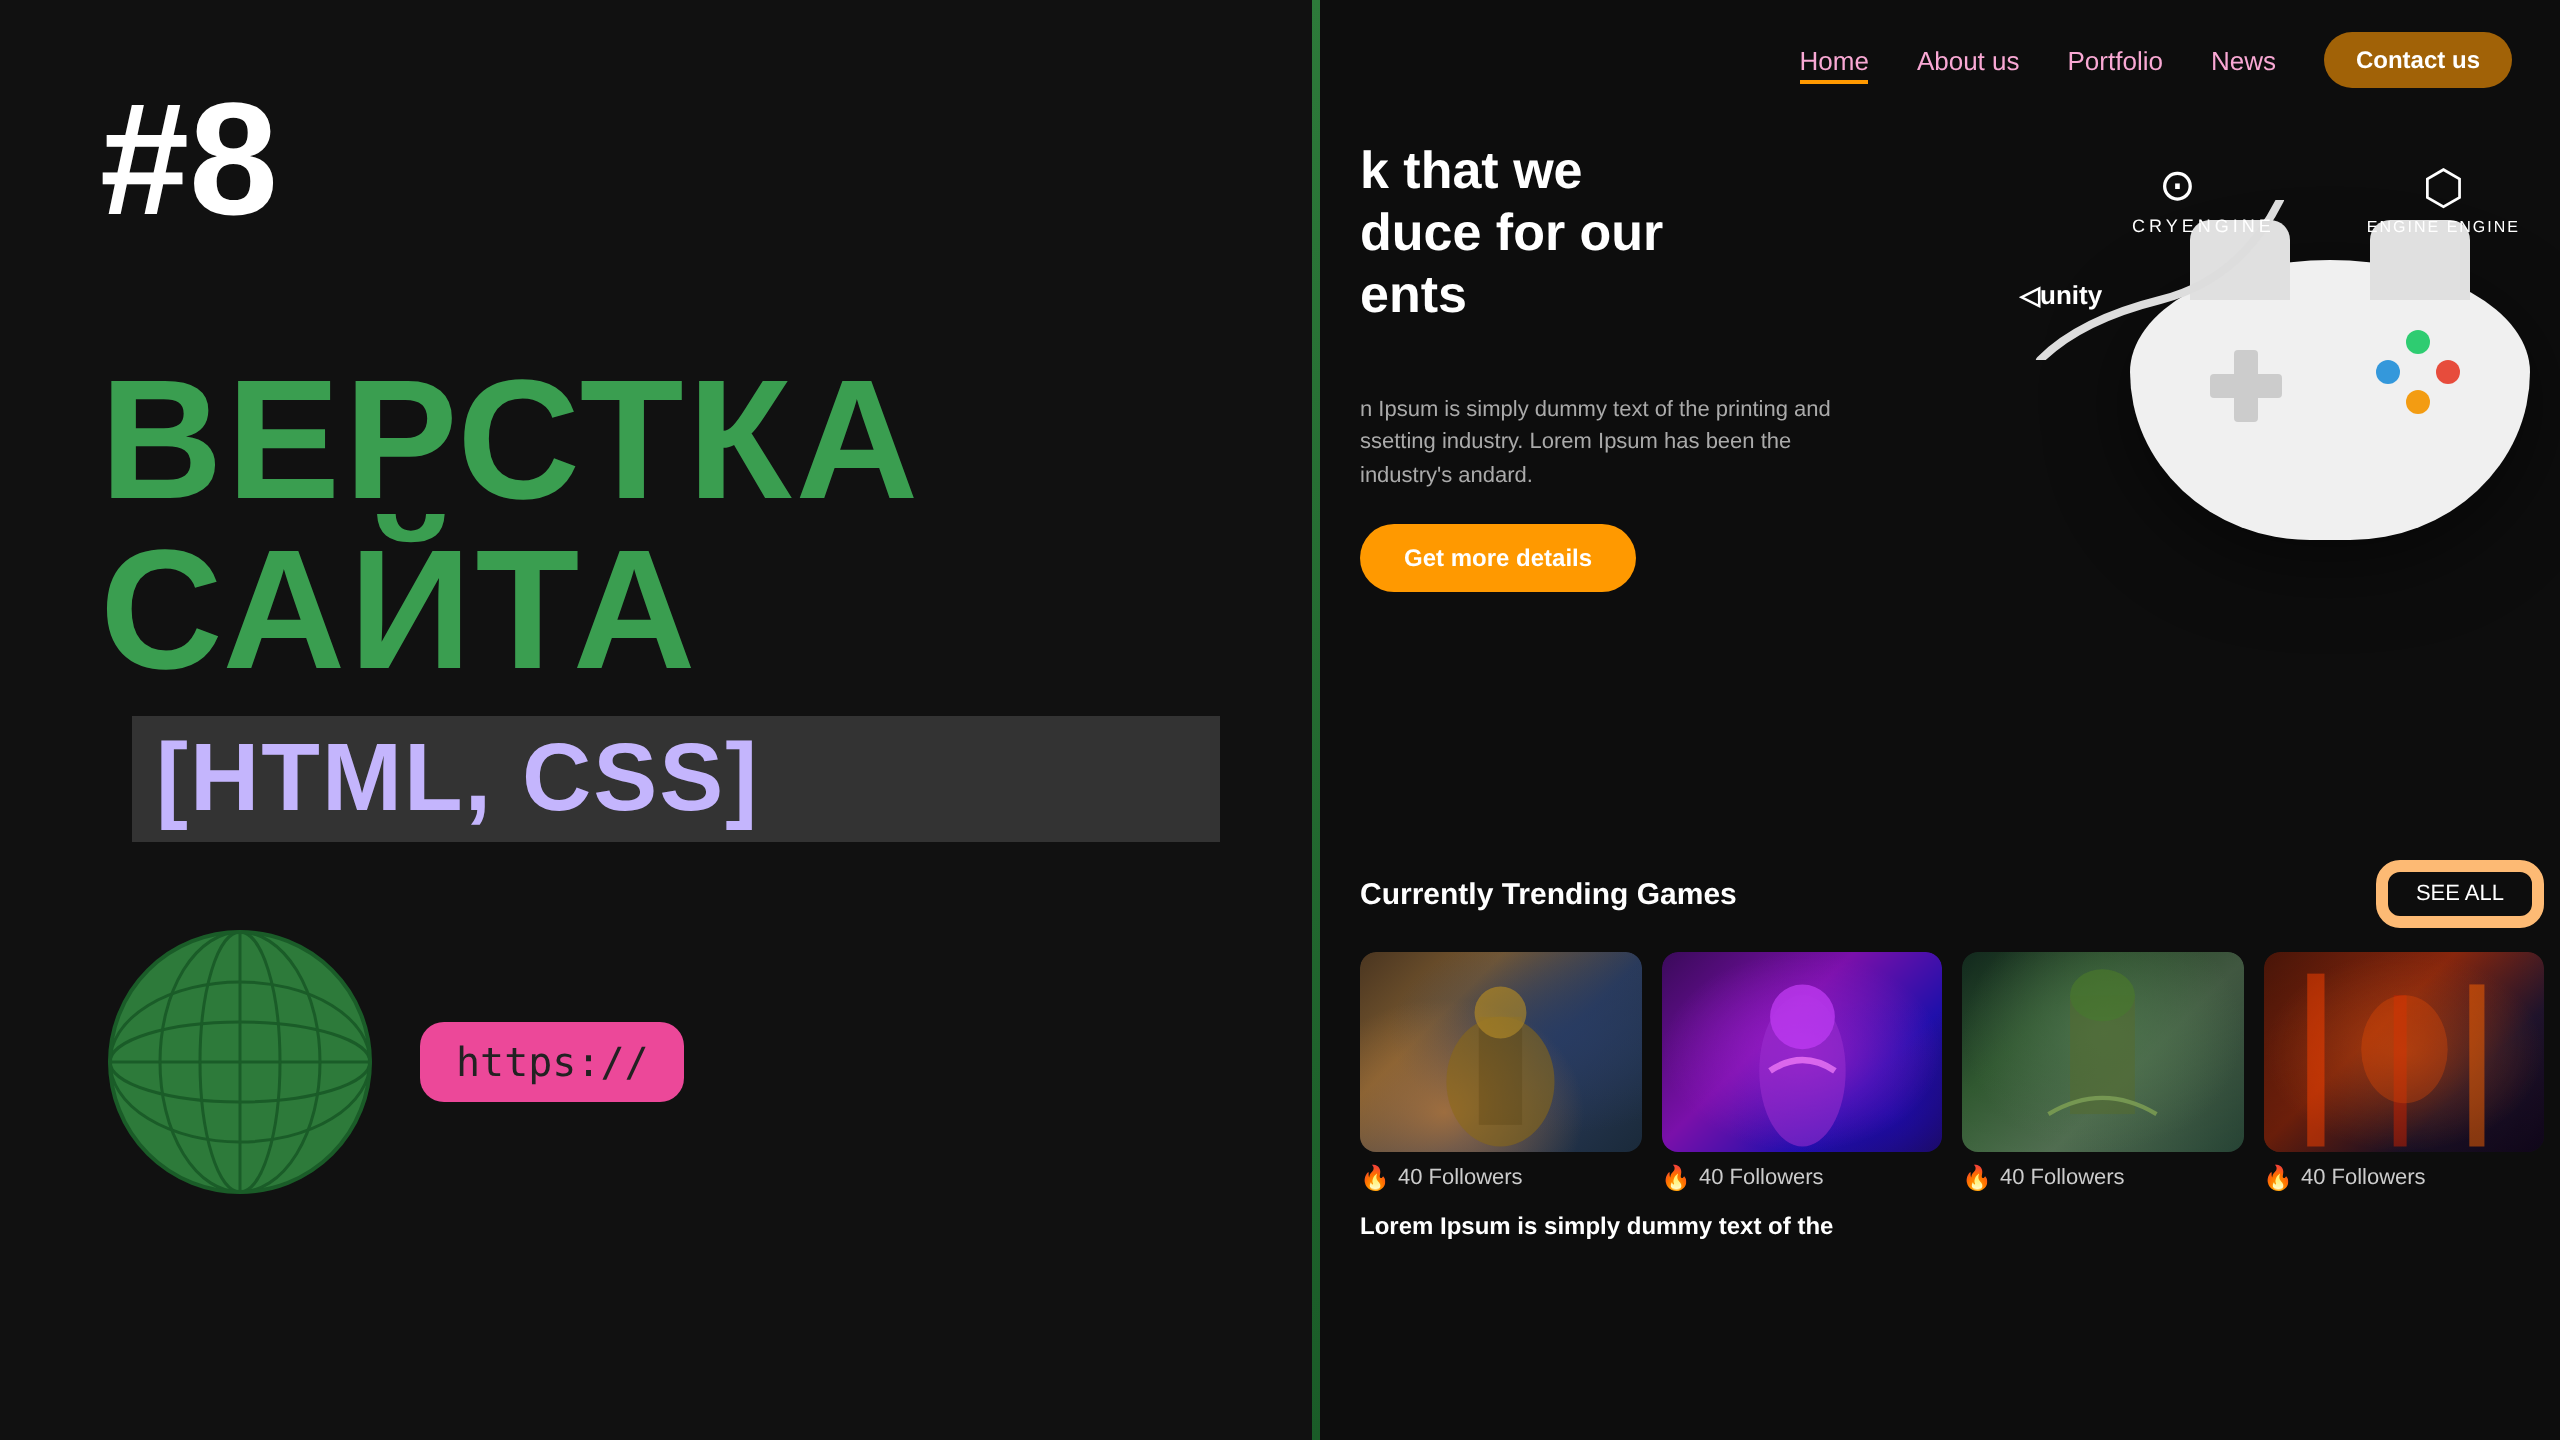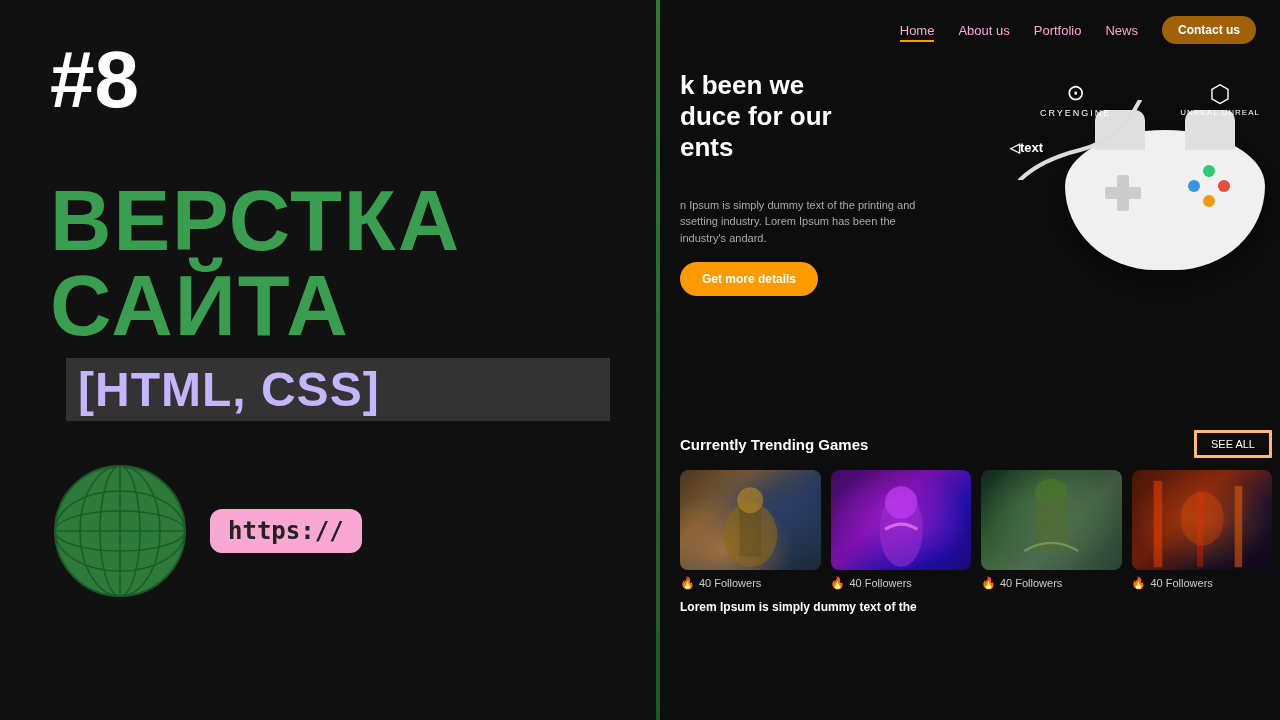--- a/index.html
+++ b/index.html
@@ -87,25 +87,25 @@
       height: 140px;
       position: relative;
     }
 
     .globe-svg {
       width: 140px;
       height: 140px;
     }
 
     .https-badge {
-      background: #f9a8d4;
+      background: #ec4899;
       border-radius: 12px;
       padding: 8px 18px;
-      font-size: 24px;
-      font-weight: 700;
+      font-size: 20px;
+      font-weight: 400;
       color: #222;
       font-family: monospace;
     }
 
     
     .right-panel {
       width: 620px;
       height: 720px;
       background: #0d0d0d;
       position: relative;
@@ -217,20 +217,21 @@
       color: #fff;
       display: block;
     }
 
     .cryengine-logo .logo-text {
       font-size: 9px;
       color: #fff;
       letter-spacing: 2px;
       display: block;
       margin-top: 2px;
+      margin-left: 26px;
     }
 
     .unreal-logo {
       position: absolute;
       top: 20px;
       right: 20px;
       text-align: center;
     }
 
     .unreal-logo .logo-icon {
@@ -277,25 +278,25 @@
     }
 
     .trending-title {
       font-size: 15px;
       font-weight: 700;
       color: #fff;
     }
 
     .see-all-btn {
       background: transparent;
-      border: 3px solid #fdba74;
+      border: 6px solid #fdba74;
       color: #fff;
       padding: 5px 14px;
       font-size: 11px;
-      border-radius: 1px;
+      border-radius: 12px;
       cursor: pointer;
     }
 
     .games-grid {
       display: flex;
       gap: 10px;
     }
 
     .game-card {
       flex: 1;
@@ -521,39 +522,39 @@
     <a class="nav-link active">Home</a>
     <a class="nav-link">About us</a>
     <a class="nav-link">Portfolio</a>
     <a class="nav-link">News</a>
     <button class="nav-contact-btn">Contact us</button>
   </nav>
 
   <div class="hero-section">
     <div class="hero-content">
       <div class="hero-heading">
-        <span>k been we</span><br>
+        <span>k that we</span><br>
         <span>duce for our</span><br>
         <span>ents</span>
       </div>
       <div class="hero-text">n Ipsum is simply dummy text of the printing and ssetting industry. Lorem Ipsum has been the industry's andard.</div>
       <button class="get-more-btn">Get more details</button>
     </div>
 
     <div class="logo-area">
       <div class="cryengine-logo">
         <span class="logo-icon">⊙</span>
         <span class="logo-text">CRYENGINE</span>
       </div>
       <div class="unreal-logo">
         <span class="logo-icon" style="font-size:24px;color:#fff;display:block;">⬡</span>
-        <span class="logo-text">UNREAL UNREAL</span>
+        <span class="logo-text">ENGINE ENGINE</span>
       </div>
       <div class="unity-logo">
-        <span>◁text</span>
+        <span>◁unity</span>
       </div>
     </div>
 
     <div class="gamepad-container">
 
       <svg class="cable-svg" viewBox="0 0 200 80">
         <path d="M 160 0 Q 140 40 100 50 Q 60 60 40 80" stroke="#ddd" stroke-width="4" fill="none" stroke-linecap="round"></path>
       </svg>
       <div class="gamepad-body">
         <div class="dpad"></div>

